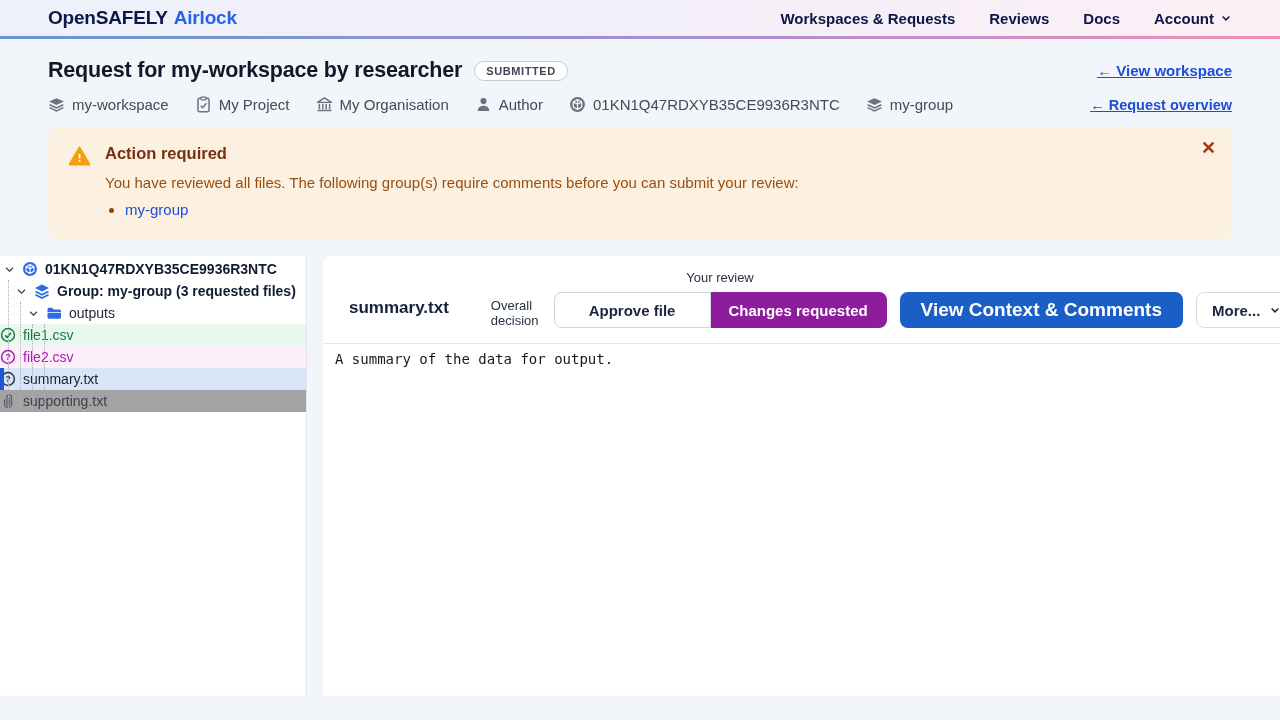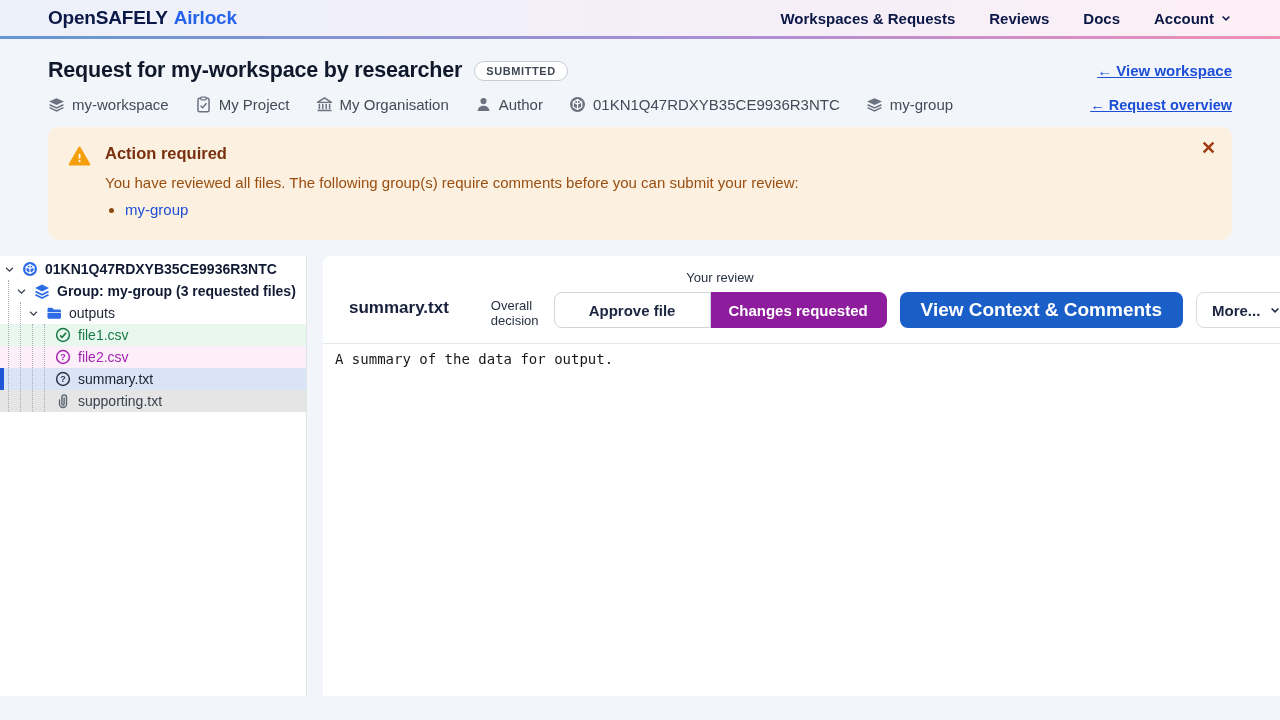--- a/index.html
+++ b/index.html
@@ -65,26 +65,26 @@
   .gutter { width: 16px; flex: none; }
   .main { flex: 1; background: #fff; border-radius: 8px 0 0 0; display: flex; flex-direction: column; min-width: 0; }
 
   
   .t-row { height: 22px; display: flex; align-items: center; gap: 7px; font-size: 14px; color: #1d2433; position: relative; width: 100%; text-align: left; }
   .t-chev { width: 11px; height: 11px; flex: none; stroke: #39414f; stroke-width: 1.8; fill: none; }
   .t-icon { width: 16px; height: 16px; flex: none; }
   .t-root { padding-left: 4px; font-weight: 600; color: #101b33; }
   .t-group { padding-left: 16px; font-weight: 700; color: #101b33; }
   .t-folder { padding-left: 28px; }
-  .t-file { padding-left: 55px; }
+  .t-file { }
   .f-approved { background: #e9f8ef; color: #187a45; }
   .f-changes { background: #fdeff9; color: #a324ae; }
   .f-selected { background: #d9e5f6; color: #1a2332; }
   .f-selected::before { content: ''; position: absolute; left: 0; top: 0; bottom: 0; width: 4px; background: #1e56d6; }
-  .f-supporting { background: #e5e5e5; color: #39424f; }
+  .f-supporting { background: #a3a3a3; color: #39424f; }
   .guide { position: absolute; width: 0; border-left: 1px dotted #a7aeb8; z-index: 5; }
 
   
   .main-head { display: flex; align-items: flex-end; padding: 14px 26px 15px; }
   .file-name { font-size: 17px; font-weight: 800; color: #17203a; margin-bottom: 10px; white-space: nowrap; }
   .stack { display: flex; flex-direction: column; align-items: center; gap: 7px; }
   .stack-label { font-size: 13px; color: #273142; }
   .decision-stack { margin-left: 42px; }
   .pill { background: #faf1bd; color: #8a6a15; font-weight: 700; font-size: 15px; padding: 8px 19px; border-radius: 999px; }
   .review-stack { margin-left: 15px; }

